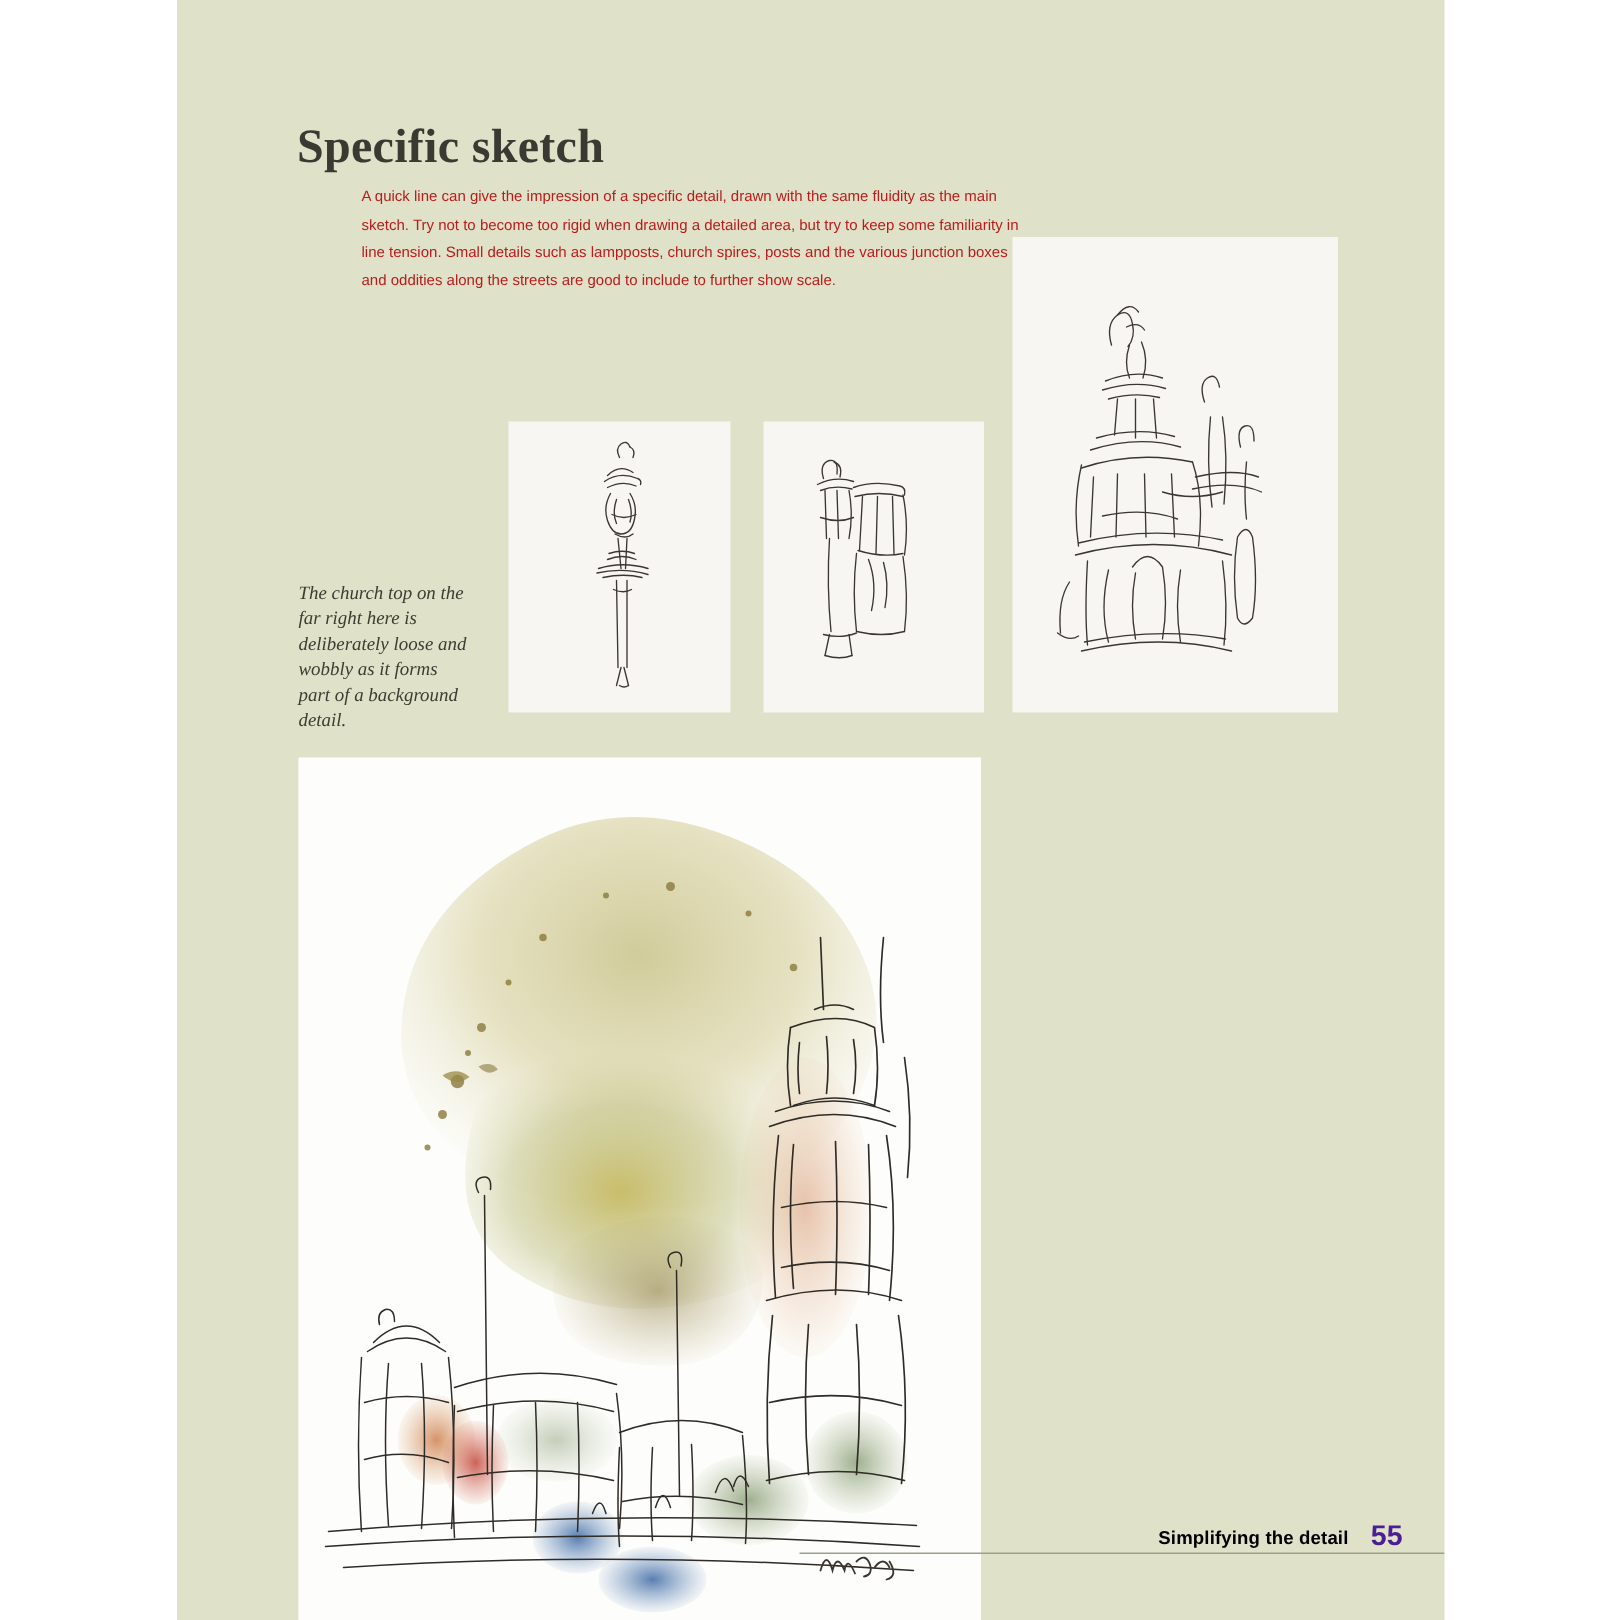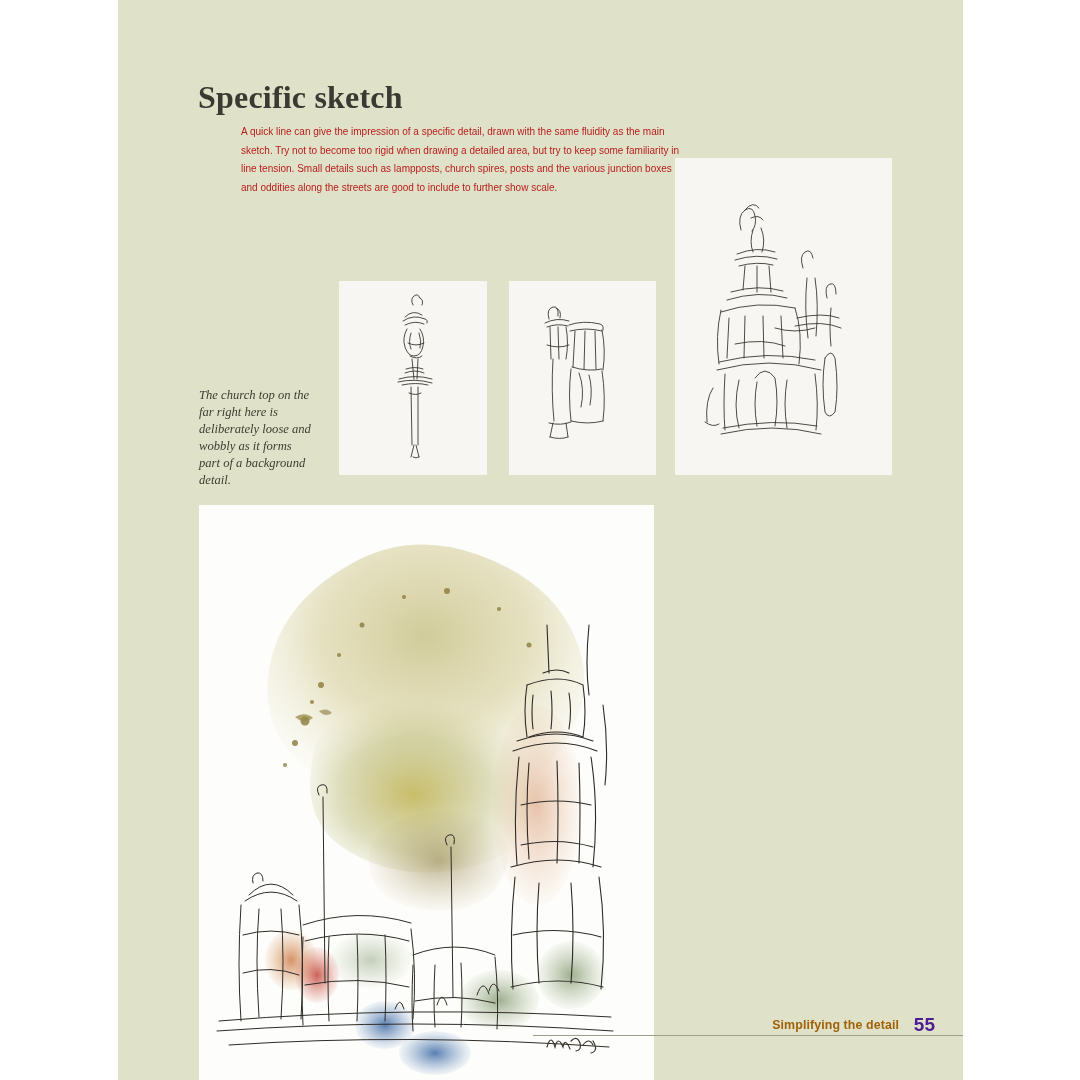--- a/index.html
+++ b/index.html
@@ -90,21 +90,21 @@
     width: 100%;
     height: 1px;
     background: #9aa089;
   }
   .footer-label {
     position: absolute;
     right: 64px;
     bottom: 10px;
     font-size: 12.4px;
     font-weight: bold;
-    color: #a16207;
+    color: #000000;
     letter-spacing: 0.1px;
   }
   .footer-page {
     position: absolute;
     right: 28px;
     bottom: 6px;
     font-size: 19px;
     font-weight: bold;
     color: #4c1d95;
   }

